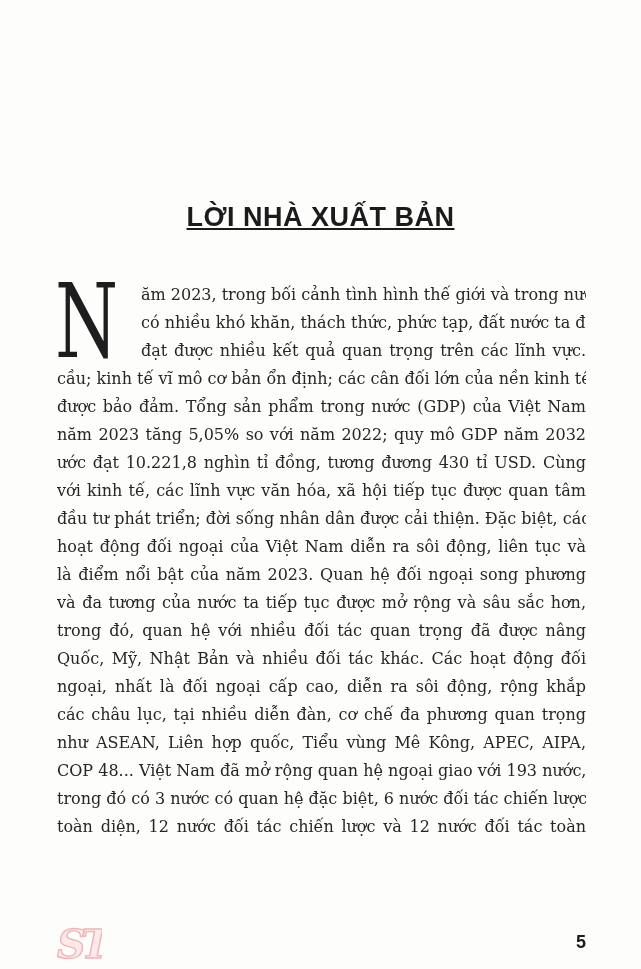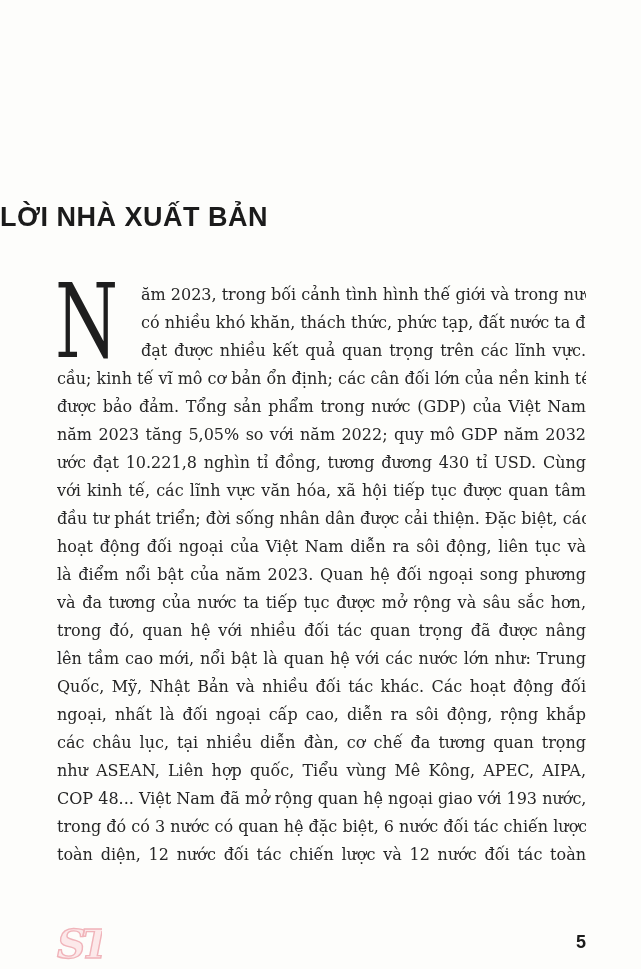--- a/index.html
+++ b/index.html
@@ -9,25 +9,27 @@
     position:relative;
     width:641px; height:969px;
     background:#fdfdfb;
     overflow:hidden;
     font-family:"DejaVu Serif","Liberation Serif",serif;
     color:#262626;
   }
   .chapter-title {
     position:absolute;
     top:202px; left:0; width:100%;
+    text-align:center;
     font-family:"Liberation Sans","DejaVu Sans",sans-serif;
     font-weight:bold;
     font-size:27px;
     letter-spacing:0.5px;
     color:#1b1b1b;
+    text-decoration:underline;
   }
   .body-text {
     position:absolute;
     left:57px; top:281px;
     width:529px;
   }
   .drop-cap {
     position:absolute;
     left:-2px; top:1px;
     font-family:"DejaVu Serif","Liberation Serif",serif;
@@ -80,24 +82,23 @@
         <div class="line">cầu; kinh tế vĩ mô cơ bản ổn định; các cân đối lớn của nền kinh tế</div>
         <div class="line">được bảo đảm. Tổng sản phẩm trong nước (GDP) của Việt Nam</div>
         <div class="line">năm 2023 tăng 5,05% so với năm 2022; quy mô GDP năm 2032</div>
         <div class="line">ước đạt 10.221,8 nghìn tỉ đồng, tương đương 430 tỉ USD. Cùng</div>
         <div class="line">với kinh tế, các lĩnh vực văn hóa, xã hội tiếp tục được quan tâm</div>
         <div class="line">đầu tư phát triển; đời sống nhân dân được cải thiện. Đặc biệt, các</div>
         <div class="line">hoạt động đối ngoại của Việt Nam diễn ra sôi động, liên tục và</div>
         <div class="line">là điểm nổi bật của năm 2023. Quan hệ đối ngoại song phương</div>
         <div class="line">và đa tương của nước ta tiếp tục được mở rộng và sâu sắc hơn,</div>
         <div class="line">trong đó, quan hệ với nhiều đối tác quan trọng đã được nâng</div>
-        <div class="line">lên tầm cao mới, nổi bật là quan hệ với các nước lớn như: Trung</div>
         <div class="line">Quốc, Mỹ, Nhật Bản và nhiều đối tác khác. Các hoạt động đối</div>
         <div class="line">ngoại, nhất là đối ngoại cấp cao, diễn ra sôi động, rộng khắp</div>
-        <div class="line">các châu lục, tại nhiều diễn đàn, cơ chế đa tương quan trọng</div>
+        <div class="line">các châu lục, tại nhiều diễn đàn, cơ chế đa phương quan trọng</div>
         <div class="line">như ASEAN, Liên hợp quốc, Tiểu vùng Mê Kông, APEC, AIPA,</div>
         <div class="line">COP 48... Việt Nam đã mở rộng quan hệ ngoại giao với 193 nước,</div>
         <div class="line">trong đó có 3 nước có quan hệ đặc biệt, 6 nước đối tác chiến lược</div>
         <div class="line">toàn diện, 12 nước đối tác chiến lược và 12 nước đối tác toàn</div>
       </div>
   </div>
 
   <svg class="publisher-logo" viewBox="0 0 46 46">
     <text x="1" y="36" font-family="DejaVu Serif, Liberation Serif, serif" font-style="italic" font-weight="bold" font-size="40" letter-spacing="-5" fill="#fce9ea" stroke="#f0b4ba" stroke-width="1.4">ST</text>
   </svg>

